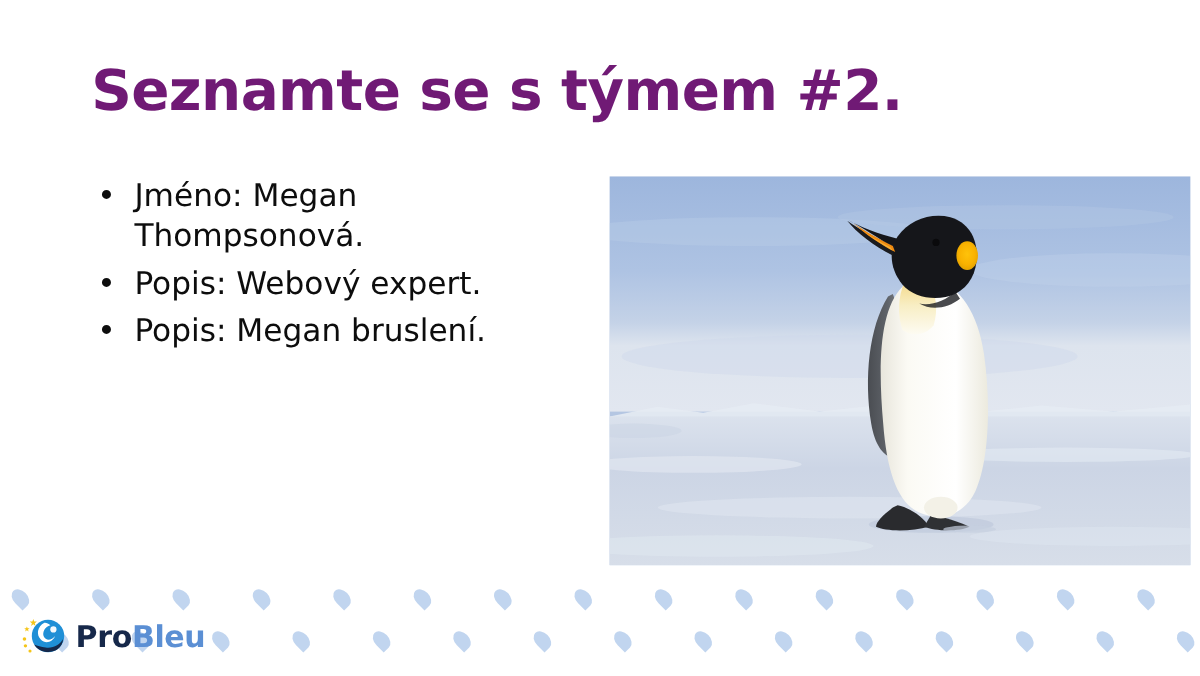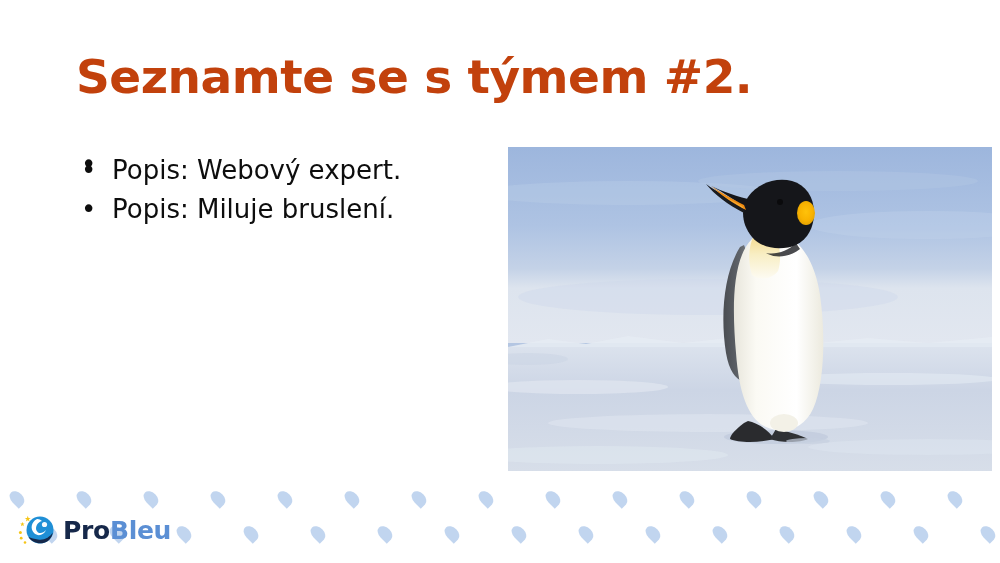--- a/index.html
+++ b/index.html
@@ -26,21 +26,21 @@
   
   .slide-title {
     position: absolute;
     left: 76px;
     top: 50px;
     width: 850px;
     font-family: "DejaVu Sans", sans-serif;
     font-size: 47px;
     font-weight: 700;
     letter-spacing: -0.5px;
-    color: #c2410c;
+    color: #701a75;
     line-height: 1.15;
     white-space: nowrap;
   }
 
   
   .bullet-list {
     position: absolute;
     left: 76px;
     top: 148px;
     width: 400px;
@@ -123,28 +123,29 @@
 </head>
 <body>
 
 <div class="slide">
 
   <div class="slide-title">Seznamte se s týmem #2.</div>
 
   <ul class="bullet-list">
     <li class="bullet-item">
       <span class="bullet-dot">•</span>
+      <span>Jméno: Megan Thompsonová.</span>
     </li>
     <li class="bullet-item">
       <span class="bullet-dot">•</span>
       <span>Popis: Webový expert.</span>
     </li>
     <li class="bullet-item">
       <span class="bullet-dot">•</span>
-      <span>Popis: Miluje bruslení.</span>
+      <span>Popis: Megan bruslení.</span>
     </li>
   </ul>
 
   <div class="photo-frame">
     <svg class="photo-svg" viewBox="0 0 484 324" preserveAspectRatio="none">
       <defs>
         <linearGradient id="skyGrad" x1="0" y1="0" x2="0" y2="1">
           <stop offset="0%" stop-color="#9db6dd"></stop>
           <stop offset="40%" stop-color="#aec3e3"></stop>
           <stop offset="62%" stop-color="#c4d2e7"></stop>

